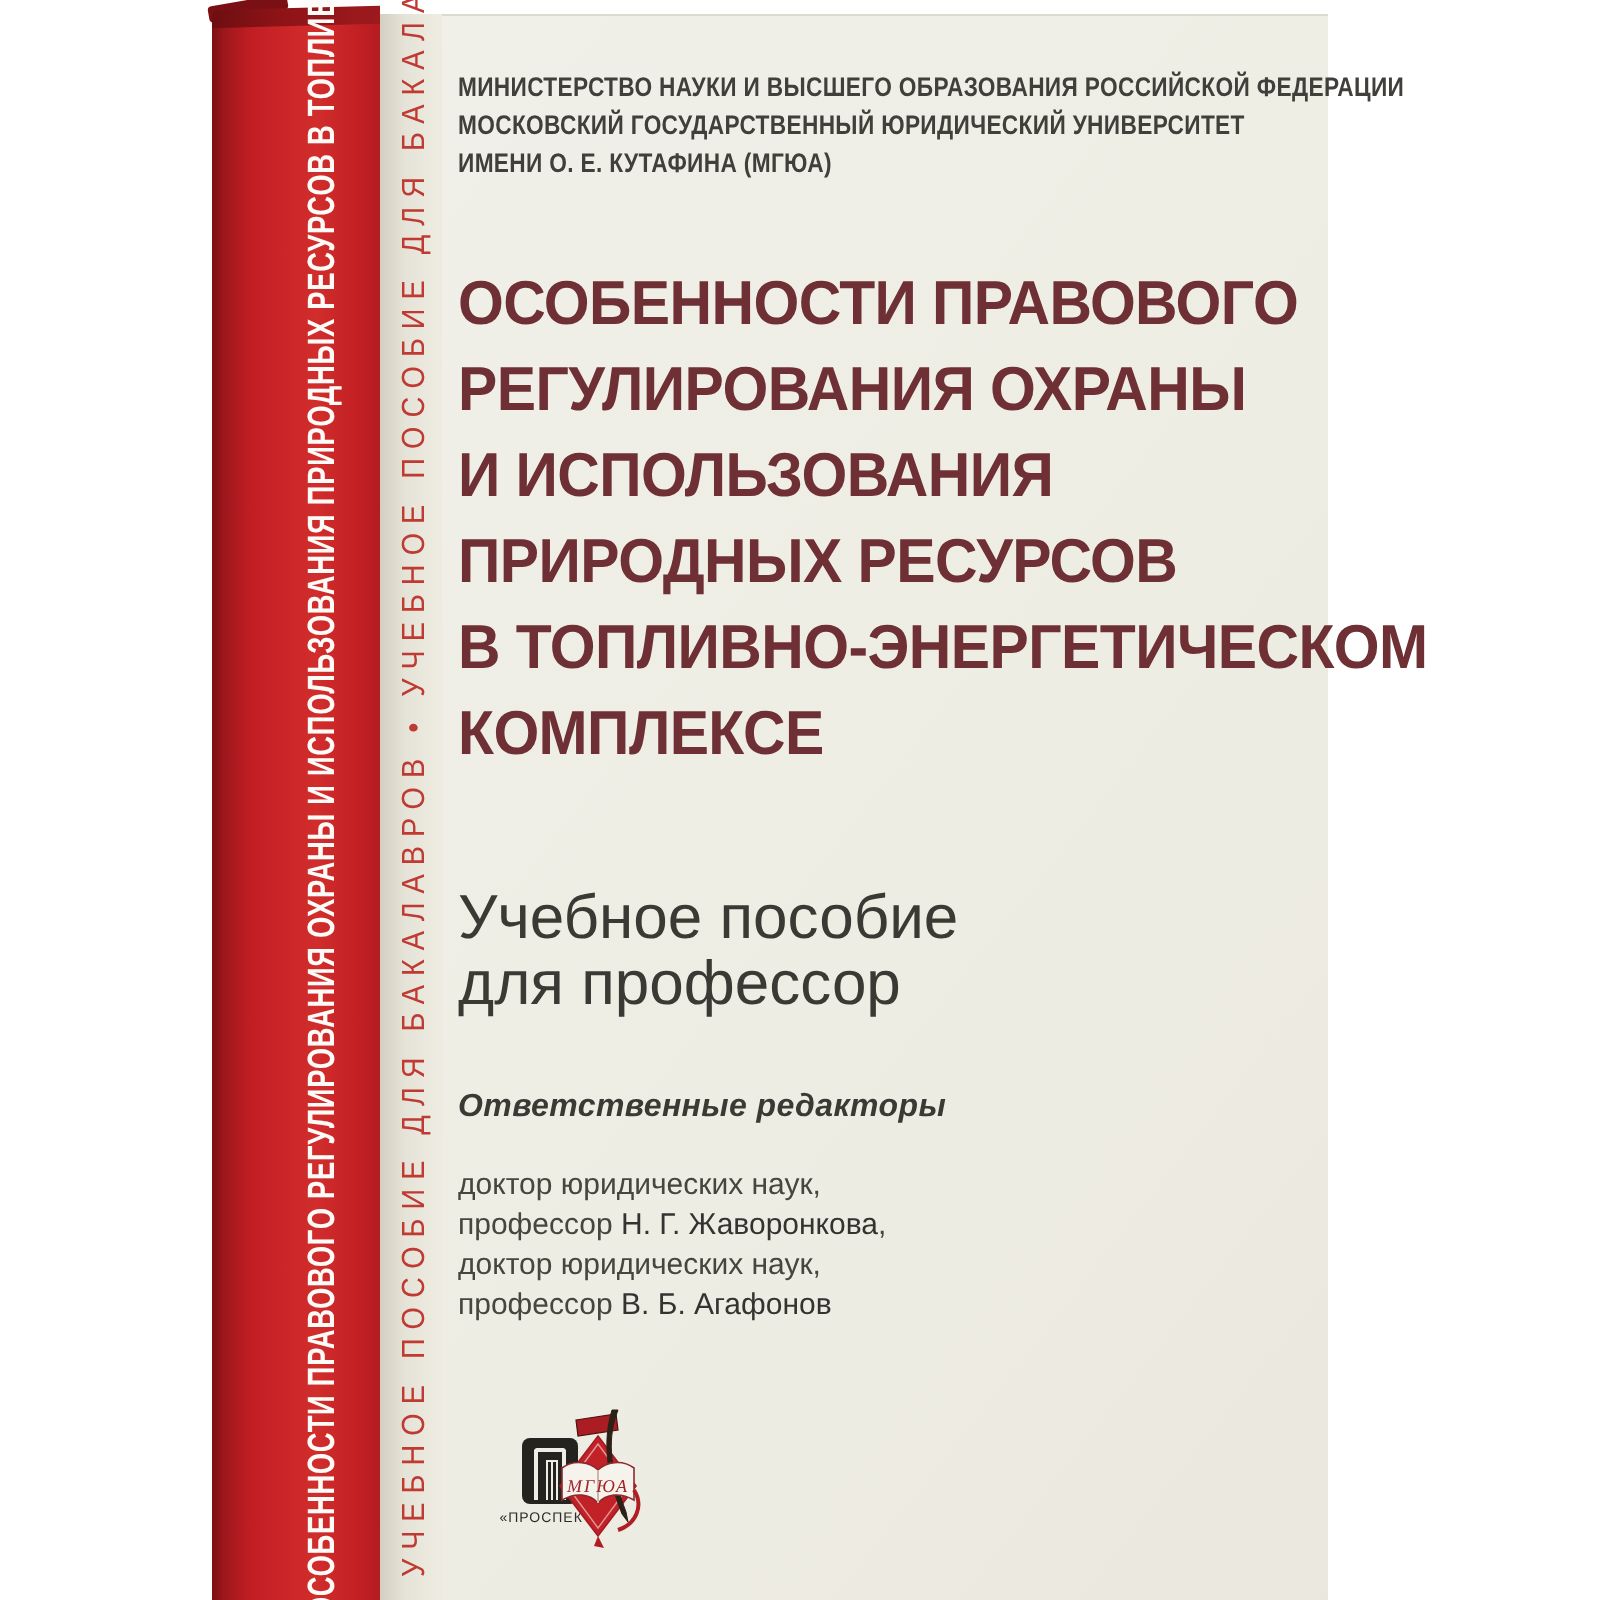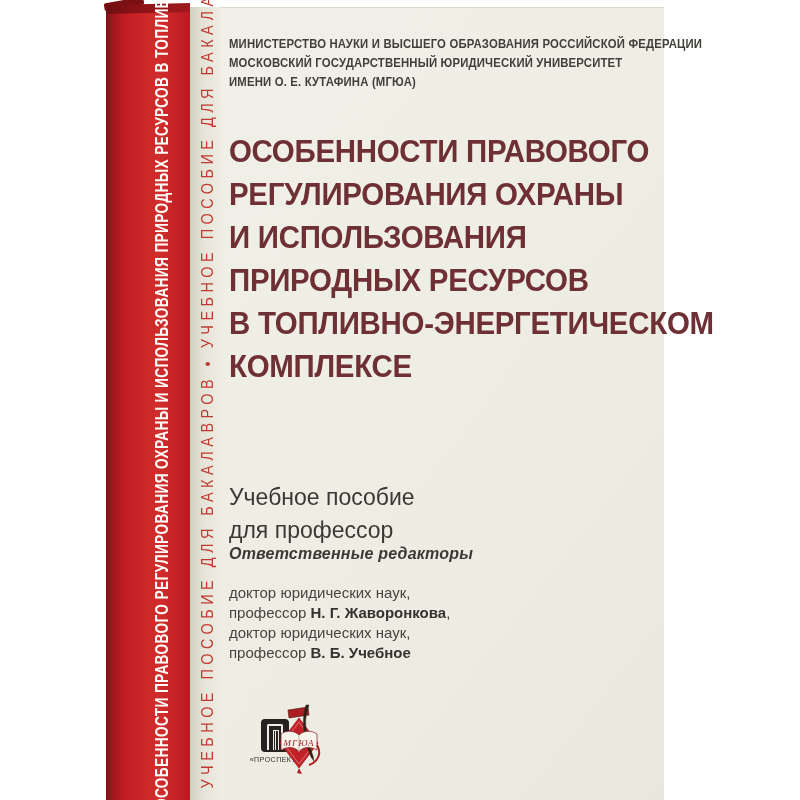--- a/index.html
+++ b/index.html
@@ -58,31 +58,31 @@
     color:#403f3a;line-height:19px;white-space:nowrap;
   }
   .book-title{
     position:absolute;left:8px;top:122px;
     transform:scaleX(0.95);transform-origin:0 0;
     font-size:31px;font-weight:bold;letter-spacing:-0.3px;
     color:#6e3035;line-height:43px;white-space:nowrap;
   }
   .subtitle{
     position:absolute;left:8px;top:434px;
-    font-size:23px;font-weight:400;color:#3a3933;line-height:33px;margin-top:39px;
+    font-size:31px;font-weight:400;color:#3a3933;line-height:33px;
   }
   .editors{
     position:absolute;left:8px;top:536px;
     font-size:15px;color:#46453f;line-height:20px;
   }
   .editors-heading{
     font-size:16px;font-weight:bold;font-style:italic;color:#3a3934;
     margin-bottom:19px;letter-spacing:0.2px;
   }
-  .editor-name{font-weight:bold;color:#343330;}
+  .editor-name{font-weight:normal;color:#343330;}
 
   
   .prospekt{position:absolute;left:22px;top:711px;width:64px;height:58px;}
   .prospekt-box{
     position:absolute;left:18px;top:0;width:28px;height:33px;
     background:#24231f;border-radius:4px;
   }
   .prospekt-arch-outer{
     position:absolute;left:6px;top:5px;width:12px;height:24px;
     border:2.5px solid #efeee6;border-bottom:none;border-radius:2px 2px 0 0;
@@ -133,21 +133,21 @@
     <div class="subtitle">
       <div>Учебное пособие</div>
       <div>для профессор</div>
     </div>
 
     <div class="editors">
       <div class="editors-heading">Ответственные редакторы</div>
       <div>доктор юридических наук,</div>
       <div><span>профессор </span><span class="editor-name">Н. Г. Жаворонкова</span><span>,</span></div>
       <div>доктор юридических наук,</div>
-      <div><span>профессор </span><span class="editor-name">В. Б. Учебное</span><span></span></div>
+      <div><span>профессор </span><span class="editor-name">В. Б. Агафонов</span><span></span></div>
     </div>
 
     <div class="prospekt">
       <div class="prospekt-box">
         <div class="prospekt-arch-outer"></div>
         <div class="prospekt-arch-inner"></div>
       </div>
       <div class="prospekt-label">«ПРОСПЕКТ»</div>
     </div>
 

